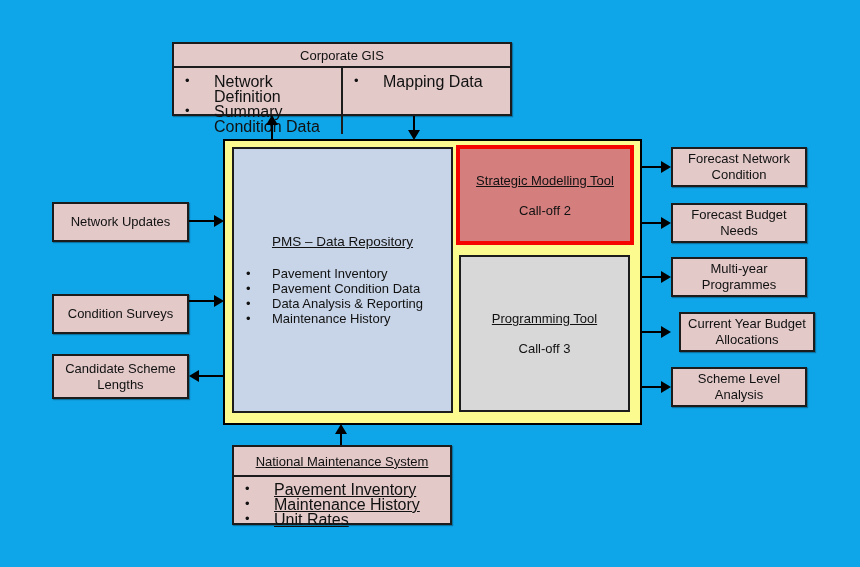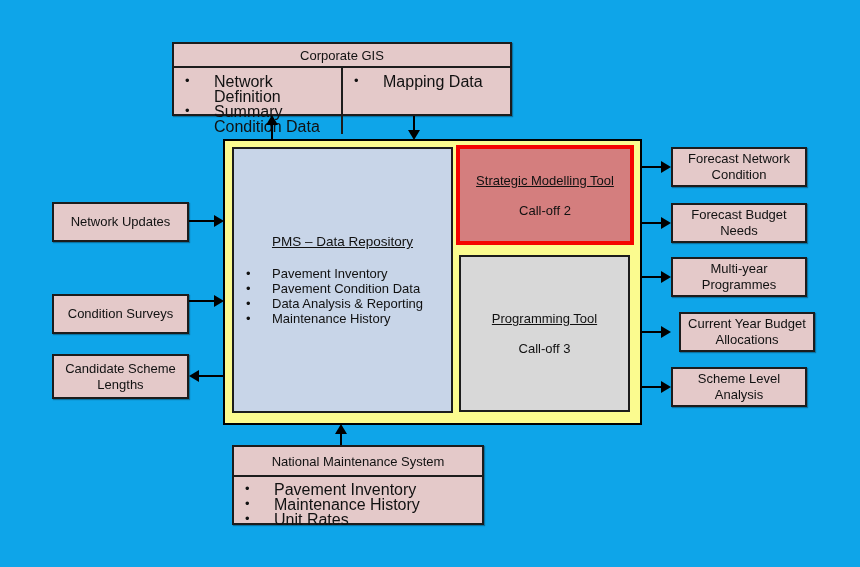--- a/index.html
+++ b/index.html
@@ -110,21 +110,21 @@
   <div class="abs node" style="left:52px; top:202px; width:137px; height:40px;text-align:center;">Network Updates</div>
   <div class="abs node" style="left:52px; top:294px; width:137px; height:40px;">Condition Surveys</div>
   <div class="abs node" style="left:52px; top:354px; width:137px; height:45px;">Candidate Scheme Lengths</div>
 
   <div class="abs node" style="left:671px; top:147px; width:136px; height:40px;">Forecast Network Condition</div>
   <div class="abs node" style="left:671px; top:203px; width:136px; height:40px;">Forecast Budget Needs</div>
   <div class="abs node" style="left:671px; top:257px; width:136px; height:40px;">Multi-year Programmes</div>
   <div class="abs node" style="left:671px; top:312px; width:136px; height:40px;margin-left:8px;">Current Year Budget Allocations</div>
   <div class="abs node" style="left:671px; top:367px; width:136px; height:40px;">Scheme Level Analysis</div>
 
-  <div class="abs compound" style="left:232px; top:445px; width:252px; height:80px;">
+  <div class="abs compound" style="left:232px; top:445px; width:220px; height:80px;text-decoration:underline;">
     <div class="compound-title" style="height:28px;">National Maintenance System</div>
     <ul class="bullets" style="padding-top:5px;">
       <li>Pavement Inventory</li>
       <li>Maintenance History</li>
       <li>Unit Rates</li>
     </ul>
   </div>
 
   <div class="line-v" style="left:271px; top:124px; height:16px;"></div>
   <div class="ah up" style="left:266px; top:115px;"></div>

